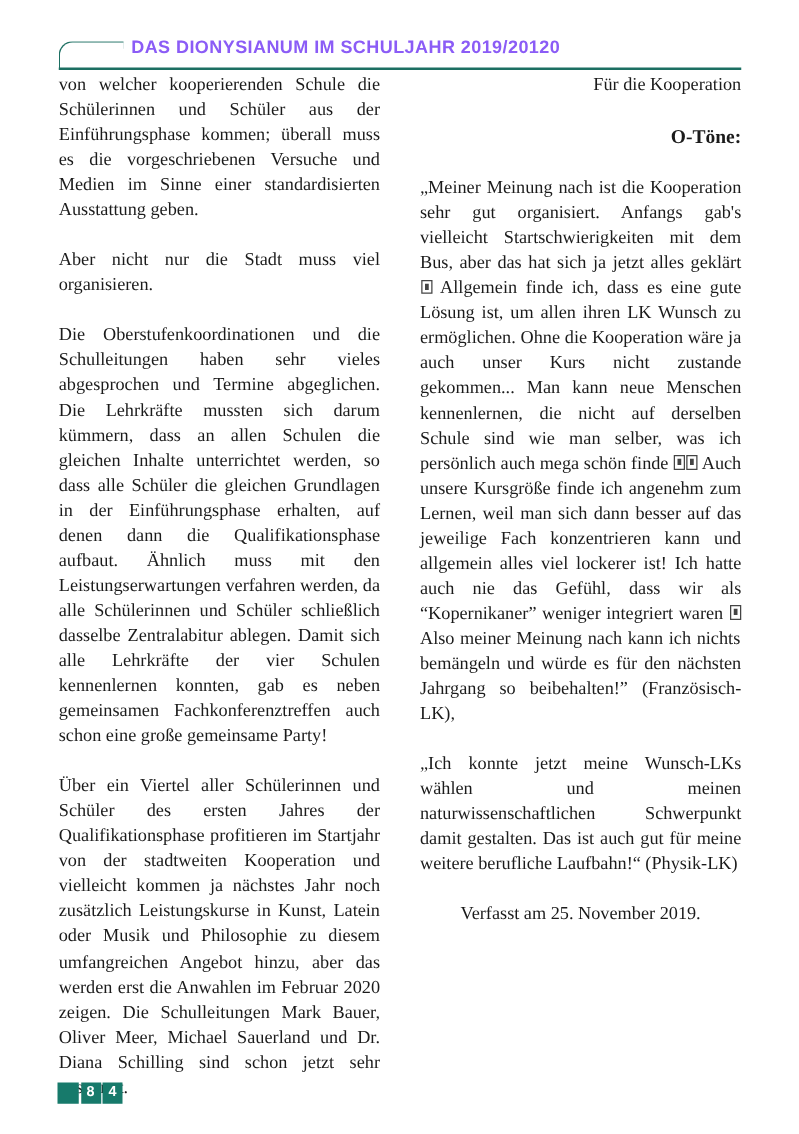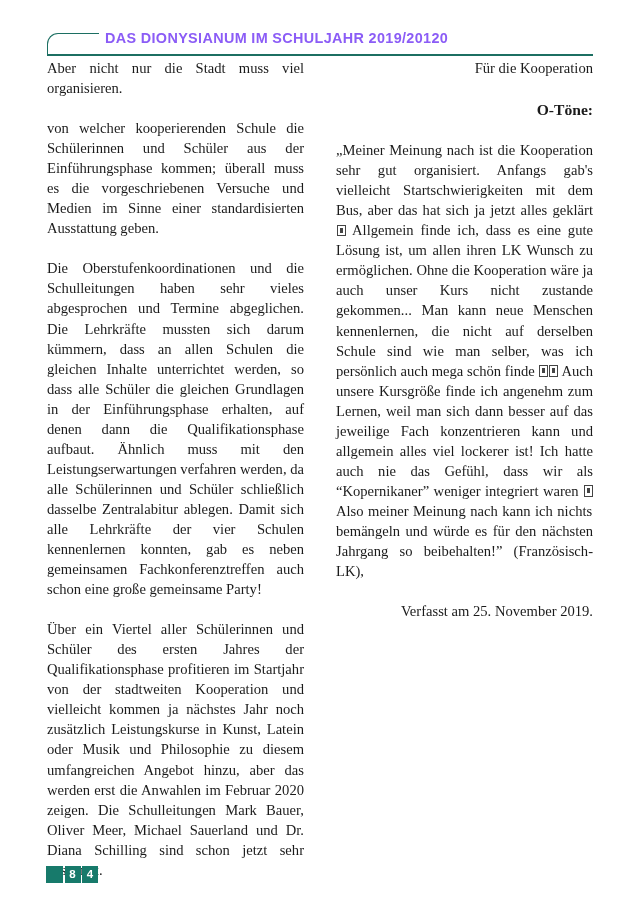--- a/index.html
+++ b/index.html
@@ -92,21 +92,21 @@
     line-height: 20.05px;
     text-align: right;
   }
   .plain-block {
     margin: 0 0 22px 0;
     text-align: right;
     line-height: 20.05px;
   }
   .signoff {
     margin: 0;
-    text-align: right;
+    text-align: center;
   }
 
   
   .tofu {
     display: inline-block;
     width: 9px;
     height: 11.5px;
     border: 1px solid #444;
     box-sizing: border-box;
     position: relative;
@@ -156,38 +156,39 @@
 
 <div id="page-header">
   <div class="header-corner"></div>
   <div class="header-title">DAS DIONYSIANUM IM SCHULJAHR 2019/20120</div>
   <div class="header-rule"></div>
 </div>
 
 <div id="content">
 
   <div class="column" id="column-left">
+    <p class="para">von welcher kooperierenden Schule die Schülerinnen und Schüler aus der Einführungsphase kommen; überall muss es die vorgeschriebenen Versuche und Medien im Sinne einer standardisierten Ausstattung geben.</p>
     <p class="para">Aber nicht nur die Stadt muss viel organisieren.</p>
-    <p class="para">von welcher kooperierenden Schule die Schülerinnen und Schüler aus der Einführungsphase kommen; überall muss es die vorgeschriebenen Versuche und Medien im Sinne einer standardisierten Ausstattung geben.</p>
     <p class="para">Die Oberstufenkoordinationen und die Schulleitungen haben sehr vieles abgesprochen und Termine abgeglichen. Die Lehrkräfte mussten sich darum kümmern, dass an allen Schulen die gleichen Inhalte unterrichtet werden, so dass alle Schüler die gleichen Grundlagen in der Einführungsphase erhalten, auf denen dann die Qualifikationsphase aufbaut. Ähnlich muss mit den Leistungserwartungen verfahren werden, da alle Schülerinnen und Schüler schließlich dasselbe Zentralabitur ablegen. Damit sich alle Lehrkräfte der vier Schulen kennenlernen konnten, gab es neben gemeinsamen Fachkonferenztreffen auch schon eine große gemeinsame Party!</p>
     <p class="para">Über ein Viertel aller Schülerinnen und Schüler des ersten Jahres der Qualifikationsphase profitieren im Startjahr von der stadtweiten Kooperation und vielleicht kommen ja nächstes Jahr noch zusätzlich Leistungskurse in Kunst, Latein oder Musik und Philosophie zu diesem umfangreichen Angebot hinzu, aber das werden erst die Anwahlen im Februar 2020 zeigen. Die Schulleitungen Mark Bauer, Oliver Meer, Michael Sauerland und Dr. Diana Schilling sind schon jetzt sehr gespannt.</p>
   </div>
 
   <div class="column" id="column-right">
     <div class="plain-block">
       <div>Für die Kooperation</div>
     </div>
 
     <p class="subhead">O-Töne:</p>
 
     <p class="para">
       <span>„Meiner Meinung nach ist die Kooperation sehr gut organisiert. Anfangs gab's vielleicht Startschwierigkeiten mit dem Bus, aber das hat sich ja jetzt alles geklärt </span><span class="tofu"></span><span> Allgemein finde ich, dass es eine gute Lösung ist, um allen ihren LK Wunsch zu ermöglichen. Ohne die Kooperation wäre ja auch unser Kurs nicht zustande gekommen... Man kann neue Menschen kennenlernen, die nicht auf derselben Schule sind wie man selber, was ich persönlich auch mega schön finde </span><span class="tofu"></span><span class="tofu"></span><span> Auch unsere Kursgröße finde ich angenehm zum Lernen, weil man sich dann besser auf das jeweilige Fach konzentrieren kann und allgemein alles viel lockerer ist! Ich hatte auch nie das Gefühl, dass wir als “Kopernikaner” weniger integriert waren </span><span class="tofu"></span><span> Also meiner Meinung nach kann ich nichts bemängeln und würde es für den nächsten Jahrgang so beibehalten!” (Französisch-LK),</span>
     </p>
 
 
+    <p class="para">„Ich konnte jetzt meine Wunsch-LKs wählen und meinen naturwissenschaftlichen Schwerpunkt damit gestalten. Das ist auch gut für meine weitere berufliche Laufbahn!“ (Physik-LK)</p>
 
     <p class="signoff">Verfasst am 25. November 2019.</p>
   </div>
 
 </div>
 
 <div id="page-footer">
   <div class="folio">
     <div class="folio-cell blank"></div>
     <div class="folio-cell">8</div>

